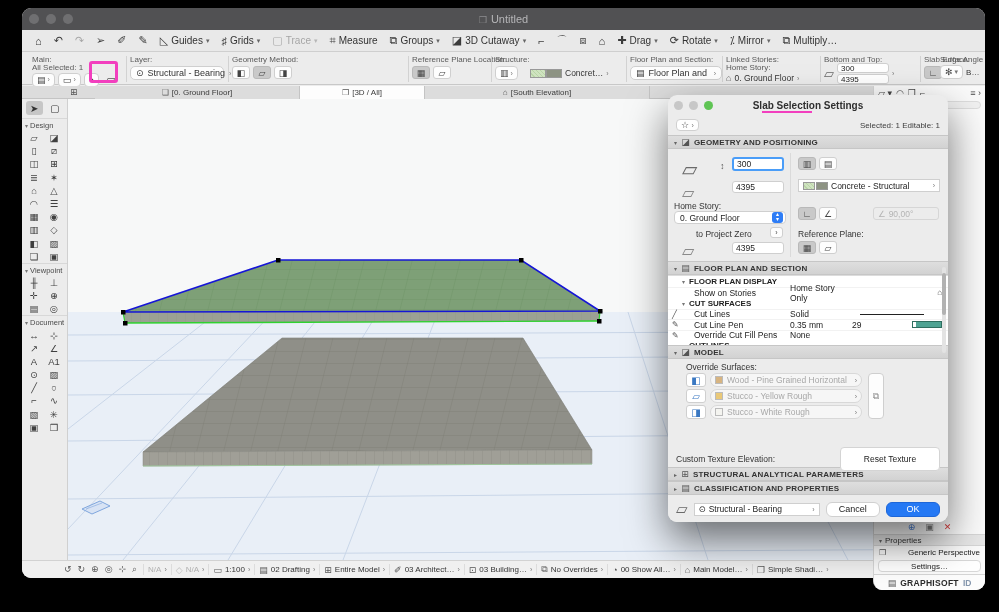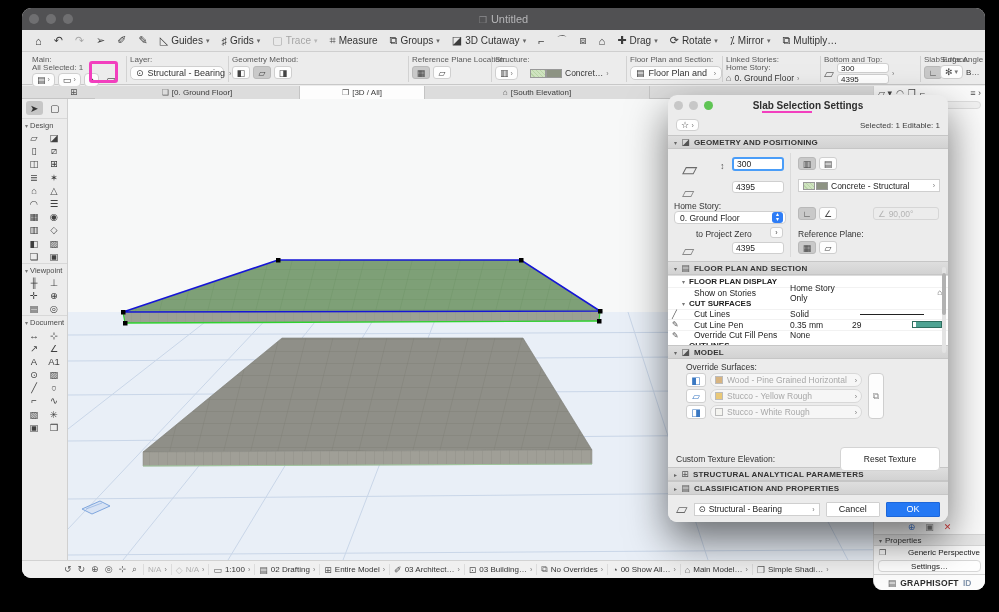--- a/index.html
+++ b/index.html
@@ -178,21 +178,21 @@
     border:1px solid #cfcfcf; border-radius:4px; display:flex; align-items:center; justify-content:center;
     color:#888; font-size:9px; }
   #texture-row { position:relative; height:16px; background:#ececec; display:flex; align-items:center; padding:0 8px; color:#333; }
   #reset-texture { margin-left:auto; width:100px; height:12px; background:#fff; border:1px solid #d4d4d4;
     border-radius:4px; text-align:center; line-height:11px; color:#222; }
 
   
   #dlg-footer { position:absolute; left:0; right:0; bottom:0; height:26px; display:flex; align-items:center;
     gap:6px; padding:0 8px; background:#ececec; }
   #footer-layer { width:130px; }
-  .btn { border-radius:1px; font-size:9px; height:15px; display:inline-flex; align-items:center;
+  .btn { border-radius:6px; font-size:9px; height:15px; display:inline-flex; align-items:center;
     justify-content:center; }
   #btn-cancel { width:56px; background:#fff; border:1px solid #d0d0d0; color:#222; margin-left:auto; }
   #btn-ok { width:56px; background:#2478f4; border:1px solid #1d66d8; color:#fff; }
 
   #dlg-scrollbar { position:absolute; right:2px; top:172px; width:4px; height:86px; background:#e3e3e3; border-radius:2px; }
   #dlg-scrollthumb { position:absolute; right:2px; top:178px; width:4px; height:42px; background:#b2b2b2; border-radius:2px; }
 </style>
 </head>
 <body>
 

